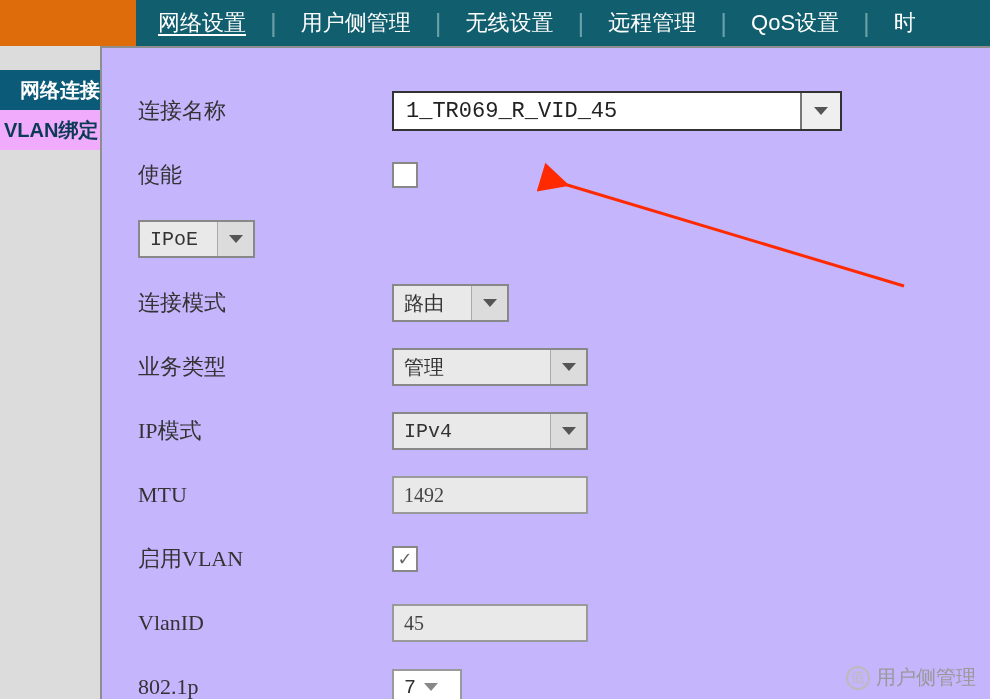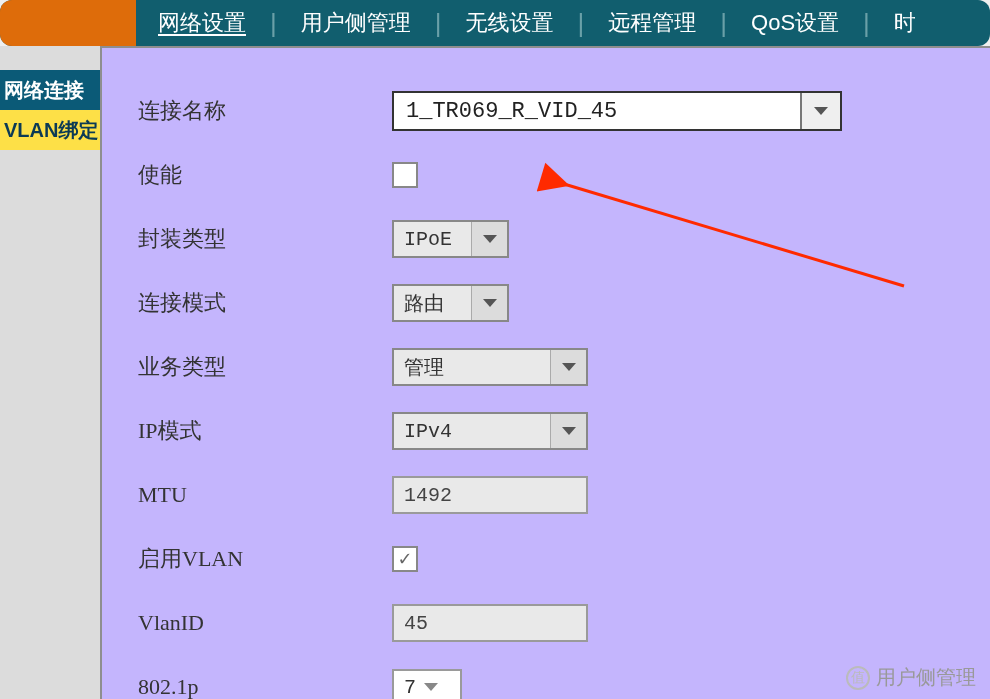--- a/index.html
+++ b/index.html
@@ -14,21 +14,20 @@
   .topbar {
     width: 100%;
     height: 46px;
     background: #115e6e;
     display: flex;
     align-items: center;
     color: #fff;
     font-size: 22px;
     overflow: hidden;
     white-space: nowrap;
-    border-radius: 12px;
   }
   .topbar .orange-block {
     width: 136px;
     height: 100%;
     background: #de6c0a;
   }
   .topbar .tab {
     padding: 0 22px;
     cursor: pointer;
     display: flex;
@@ -63,23 +62,24 @@
     text-align: left;
     padding-left: 4px;
     font-size: 20px;
     font-weight: bold;
     cursor: pointer;
   }
   .sidebar .side-active {
     background: #0b5a77;
     color: #fff;
     margin-top: 24px;
+    text-align: right;
   }
   .sidebar .side-orange {
-    background: #fde047;
+    background: #f0abfc;
     color: #0b3a55;
   }
   .divider-v {
     width: 2px;
     background: #8e8e8e;
   }
   .main {
     flex: 1;
     background: #c4b5fd;
     padding: 38px 0 0 36px;
@@ -172,21 +172,21 @@
   .txtbox {
     width: 196px;
     height: 38px;
     border: 2px solid #9a9a9a;
     background: #e9e9e9;
     padding: 0 10px;
     font-size: 20px;
     color: #444;
     display: flex;
     align-items: center;
-    font-family: Liberation Mono, monospace;
+    font-family: Liberation Serif, serif;
   }
   .select-sm {
     height: 36px;
     border: 2px solid #9a9a9a;
     background: #fff;
     display: flex;
     align-items: center;
     padding: 0 10px;
     gap: 8px;
   }
@@ -262,21 +262,20 @@
           </div>
       </div>
     </div>
 
     <div class="form-row">
       <div class="label">使能</div>
       <div class="chk"></div>
     </div>
 
     <div class="form-row">
-      <div class="label">封装类型</div>
       <div class="select-md w130">
         <div class="val">IPoE</div>
         <div class="dd">
             <div class="chev"></div>
           </div>
       </div>
     </div>
 
     <div class="form-row">
       <div class="label">连接模式</div>

